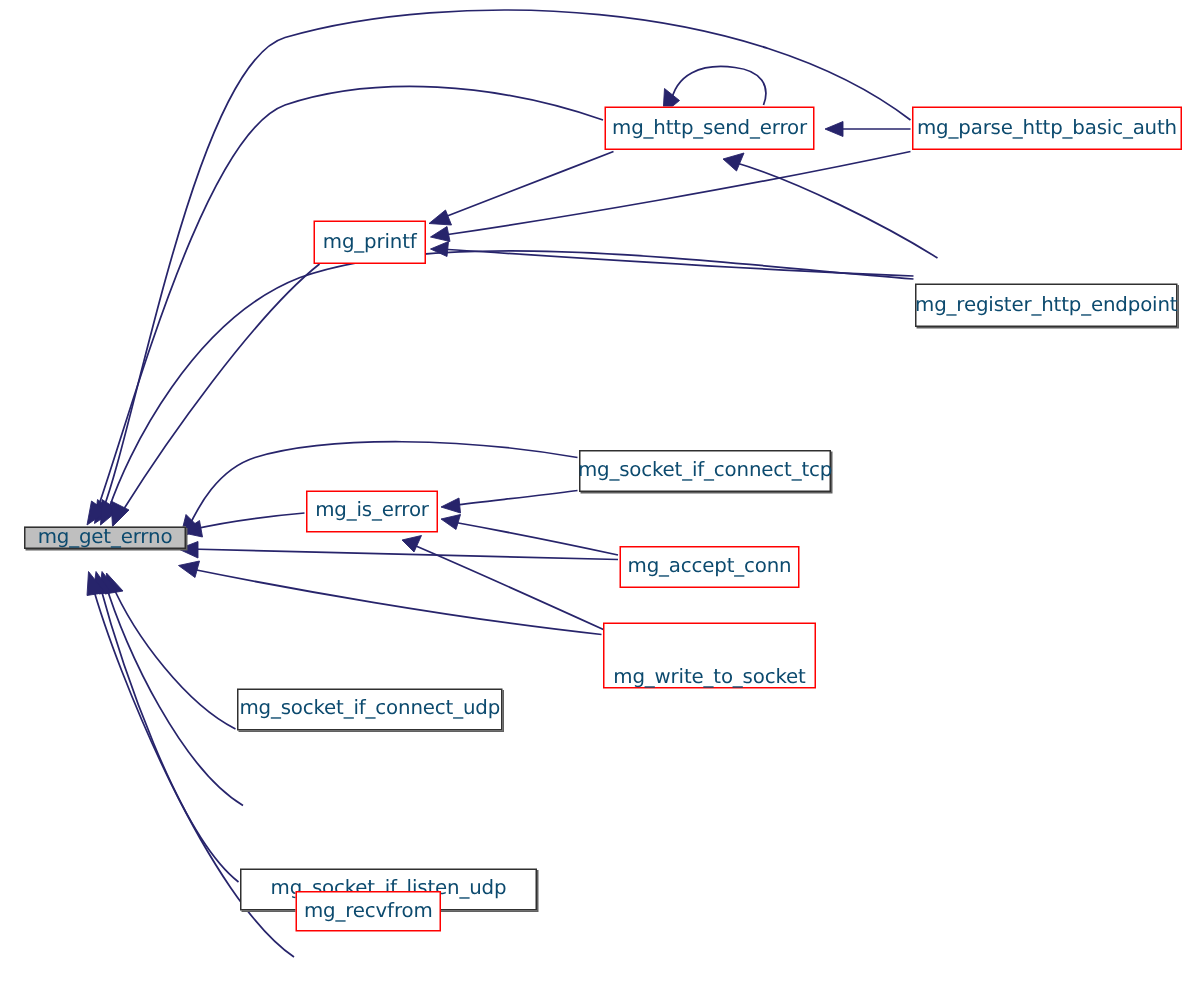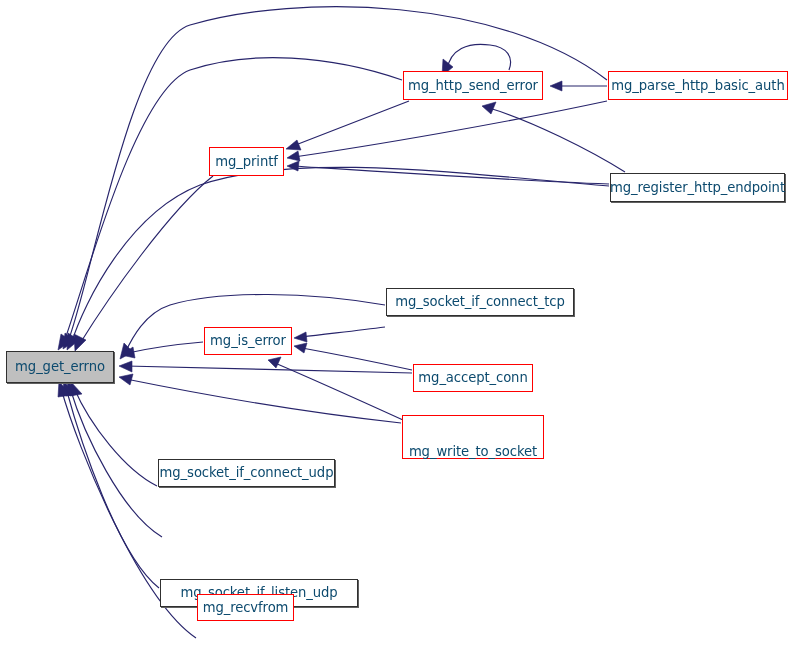--- a/index.html
+++ b/index.html
@@ -169,41 +169,41 @@
       <polygon class="arrow-head" points="294,346 307,343 304,353"></polygon>
     </g>
 
     <g>
       <path class="edge-path" d="M 403,420 C 370,405 310,378 275,363"></path>
       <polygon class="arrow-head" points="268,360 281,357 276,368"></polygon>
     </g>
 
   </svg>
 
-  <div class="node-box kind-root" style="left:6px; top:351px; width:108px; height:32px;">
+  <div class="node-box kind-root" style="left:16px; top:351px; width:108px; height:15px;">
     <span class="node-label">mg_get_errno</span>
   </div>
 
   <div class="node-box kind-red" style="left:403px; top:71px; width:140px; height:29px;">
     <span class="node-label">mg_http_send_error</span>
   </div>
 
   <div class="node-box kind-red" style="left:608px; top:71px; width:180px; height:29px;">
     <span class="node-label">mg_parse_http_basic_auth</span>
   </div>
 
   <div class="node-box kind-red" style="left:209px; top:147px; width:75px; height:29px;text-align:right;">
     <span class="node-label">mg_printf</span>
   </div>
 
-  <div class="node-box kind-black" style="left:610px; top:173px; width:175px; height:29px;">
+  <div class="node-box kind-black" style="left:610px; top:189px; width:175px; height:29px;">
     <span class="node-label">mg_register_http_endpoint</span>
   </div>
 
-  <div class="node-box kind-black" style="left:386px; top:288px; width:188px; height:28px;">
+  <div class="node-box kind-black" style="left:386px; top:300px; width:168px; height:28px;">
     <span class="node-label">mg_socket_if_connect_tcp</span>
   </div>
 
   <div class="node-box kind-red" style="left:204px; top:327px; width:88px; height:28px;">
     <span class="node-label">mg_is_error</span>
   </div>
 
   <div class="node-box kind-red" style="left:413px; top:364px; width:120px; height:28px;">
     <span class="node-label">mg_accept_conn</span>
   </div>

